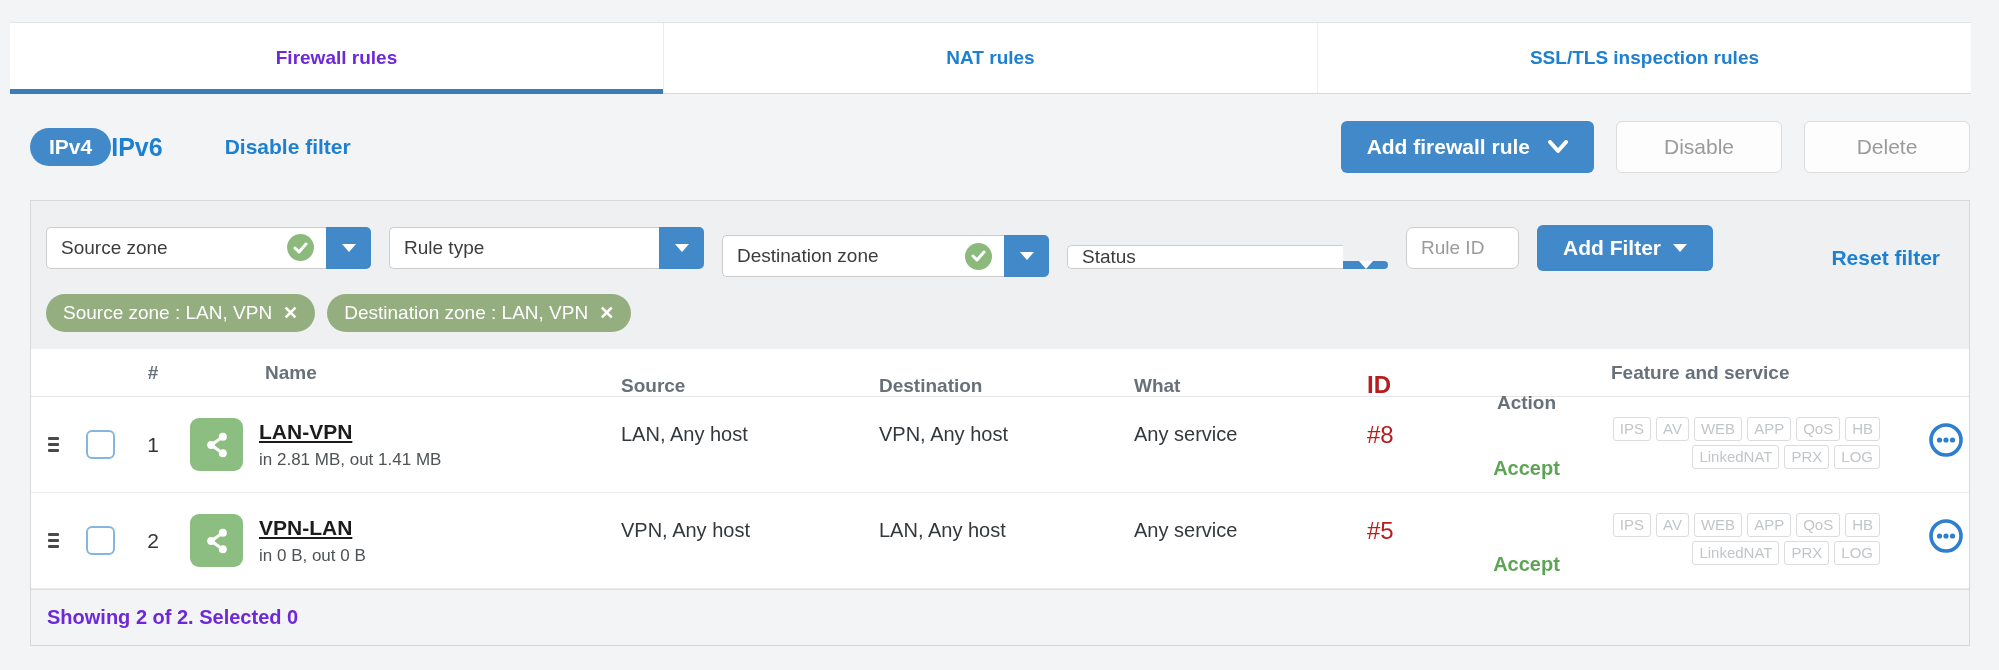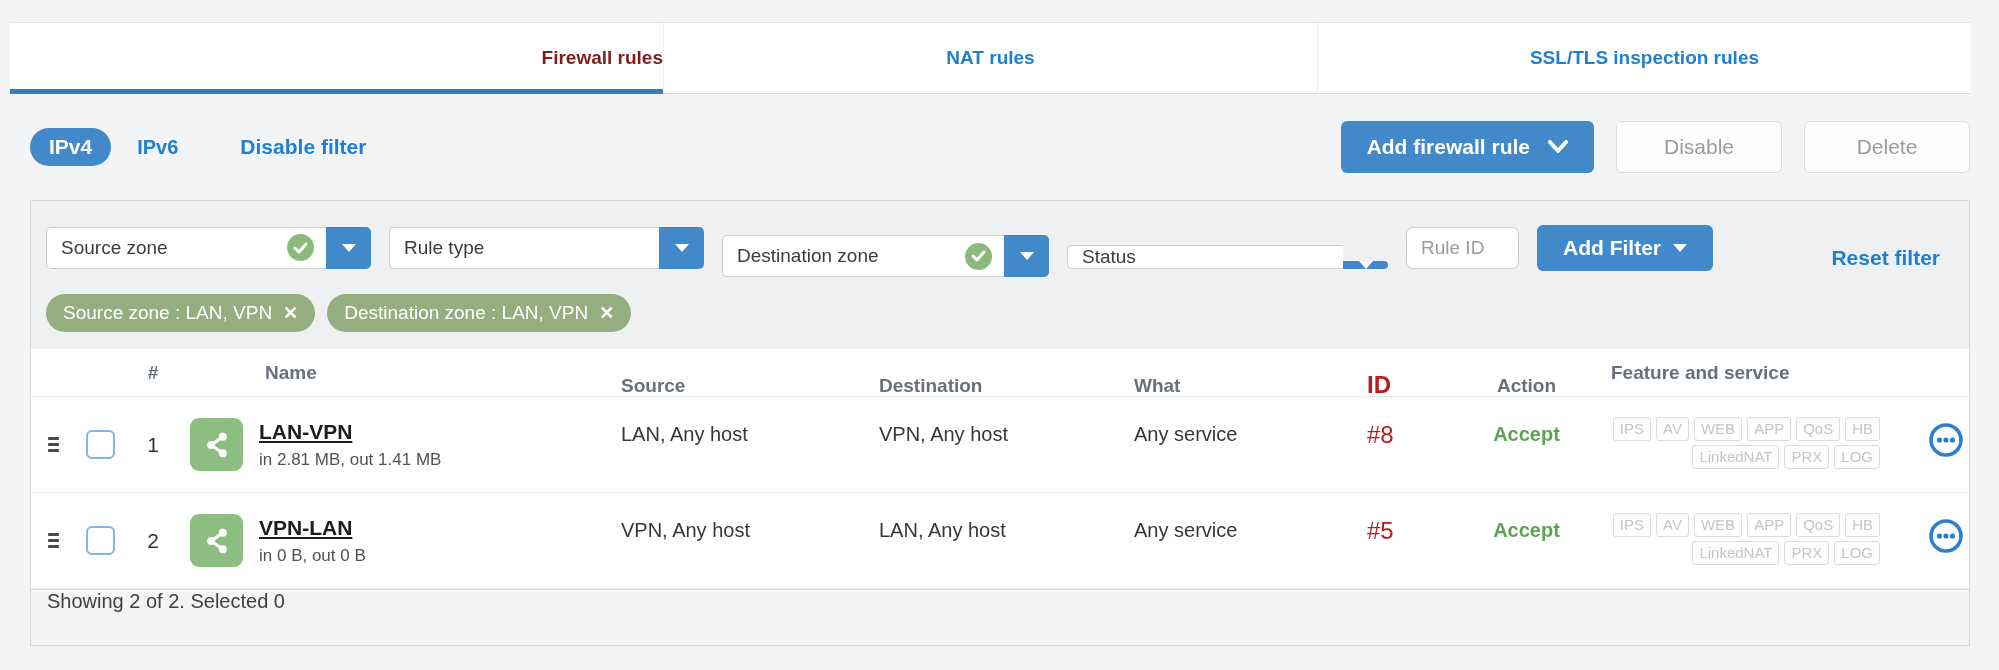--- a/index.html
+++ b/index.html
@@ -2,27 +2,27 @@
 <html><head>
 <meta charset="utf-8">
 <style>
   * { margin:0; padding:0; box-sizing:border-box; }
   html,body { width:1999px; height:670px; background:#f3f4f5; font-family:"Liberation Sans", sans-serif; overflow:hidden; position:relative; }
 
   
   .tabbar { position:absolute; left:10px; top:22px; width:1961px; height:72px; background:#fff; border-top:1px solid #e3e4e5; border-bottom:1px solid #d8d9da; display:flex; }
   .tab { flex:1; display:flex; align-items:center; justify-content:center; font-size:19px; font-weight:bold; color:#1e80d0; cursor:pointer; position:relative; border-right:1px solid #ededee; }
   .tab:last-child { border-right:none; }
-  .tab.active { color:#7f1d1d;justify-content:flex-end; }
+  .tab.active { color:#6d28d9; }
   .tab.active::after { content:""; position:absolute; left:0; right:0; bottom:-1px; height:5px; background:#3a7cba; }
 
   
   .toolbar { position:absolute; left:30px; top:120px; width:1940px; height:54px; display:flex; align-items:center; }
   .ipv4-pill { background:#4289c9; color:#fff; font-size:21px; font-weight:bold; padding:7px 19px; border-radius:20px; cursor:pointer; }
-  .ipv6-link { color:#1e80d0; font-size:20px; font-weight:bold; margin-left:26px; cursor:pointer; }
+  .ipv6-link { color:#1e80d0; font-size:25px; font-weight:bold; cursor:pointer; }
   .disable-filter-link { color:#1e80d0; font-size:21px; font-weight:bold; margin-left:62px; cursor:pointer; }
   .toolbar-right { margin-left:auto; display:flex; align-items:center; gap:22px; }
   .btn-primary { display:flex; align-items:center; gap:18px; background:#4289c9; border:none; color:#fff; font-family:inherit; font-size:21px; font-weight:bold; padding:0 26px; height:52px; border-radius:6px; cursor:pointer; }
   .btn-secondary { width:166px; height:52px; background:#fdfdfd; border:1px solid #dcdcdc; border-radius:6px; color:#9b9b9b; font-family:inherit; font-size:21px; cursor:pointer; }
 
   
   .panel { position:absolute; left:30px; top:200px; width:1940px; background:#fff; border:1px solid #d7d8d9; }
   .filter-section { background:#eff0f1; }
   .filterbar { display:flex; align-items:center; padding:17px 15px 15px 15px; gap:18px; }
   .combo { display:flex; height:42px; cursor:pointer; }
@@ -41,40 +41,40 @@
 
   
   .thead { display:flex; height:48px; align-items:center; background:#fff; border-bottom:1px solid #e6e6e6; color:#68717a; font-weight:bold; font-size:19px; }
   .trow { display:flex; height:96px; border-bottom:1px solid #ececec; background:#fff; }
   .c-handle { width:45px; display:flex; align-items:center; justify-content:center; }
   .c-check { width:48px; display:flex; align-items:center; justify-content:center; }
   .c-num { width:58px; display:flex; align-items:center; justify-content:center; font-size:21px; color:#333; }
   .c-name { width:435px; display:flex; align-items:center; }
   .c-src { width:262px; padding:26px 0 0 4px; } .c-dst { width:255px; padding:26px 0 0 0; } .c-what { width:233px; padding:26px 0 0 0; }
   .c-id { width:92px; padding:24px 0 0 0; text-align:left; font-size:24px; color:#b91c1c; }
-  .c-act { width:135px; padding:26px 0 0 0; text-align:center; }
+  .c-act { width:135px; padding:26px 0 0 0; text-align:center;margin-top:34px; }
   .c-feat { width:328px; padding:20px 42px 0 17px; display:flex; flex-direction:column; align-items:flex-end; gap:4px; }
   .c-menu { flex:1; display:flex; align-items:flex-start; justify-content:center; padding-top:25px; }
   .thead .c-num { font-size:19px; color:#68717a; }
   .thead .c-name { padding-left:83px; } .thead .c-feat { display:block; padding:0 0 0 17px; }
   .cell-text { font-size:20px; color:#33383c; }
   .drag-handle { display:flex; flex-direction:column; gap:3px; cursor:grab; }
   .drag-handle span { display:block; width:11px; height:3px; background:#4a4a4a; border-radius:1px; }
   .checkbox { width:29px; height:29px; background:#fff; border:2px solid #85b6e0; border-radius:6px; cursor:pointer; }
   .rule-icon { width:53px; height:53px; background:#8dbe81; border-radius:9px; margin-left:8px; display:flex; align-items:center; justify-content:center; flex:0 0 auto; cursor:pointer; }
   .name-block { margin-left:16px; }
   .rule-name { font-size:21px; font-weight:bold; color:#1c1c1c; text-decoration:underline; cursor:pointer; }
   .rule-traffic { font-size:17px; color:#4f5356; margin-top:6px; }
   .action-accept { font-size:20px; font-weight:bold; color:#5da453; }
   .badge-line { display:flex; gap:5px; }
   .badge { border:1px solid #dadcde; border-radius:3px; color:#c2c6c9; font-size:15px; padding:2px 6px; background:#fff; line-height:1.2; }
   .menu-circle { cursor:pointer; }
 
   
-  .tfoot { background:#f3f4f5; border-top:1px solid #ddd; height:56px; display:flex; align-items:flex-start; padding-left:16px; font-size:20px; color:#404040; }
+  .tfoot { background:#f3f4f5; border-top:1px solid #ddd; height:56px; display:flex; align-items:center; padding-left:16px; font-size:20px; color:#6d28d9;font-weight:bold; }
 </style>
 </head>
 <body>
 
 <div class="tabbar">
   <div class="tab active">
     <span>Firewall rules</span>
   </div>
   <div class="tab">
     <span>NAT rules</span>

